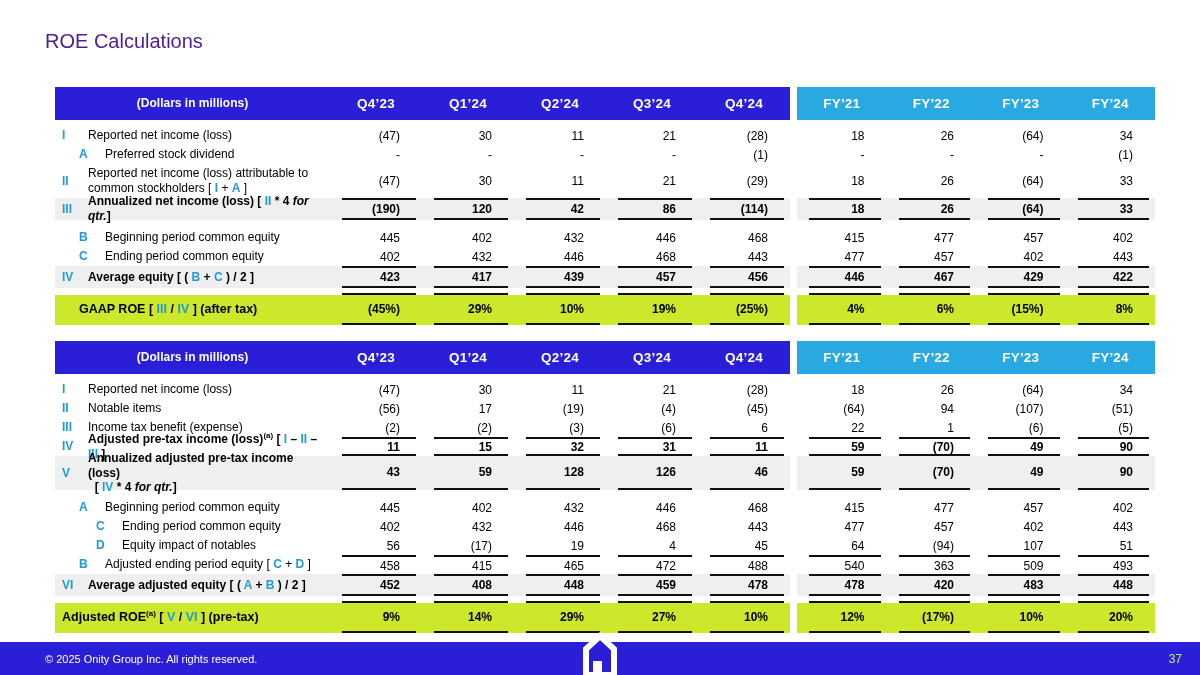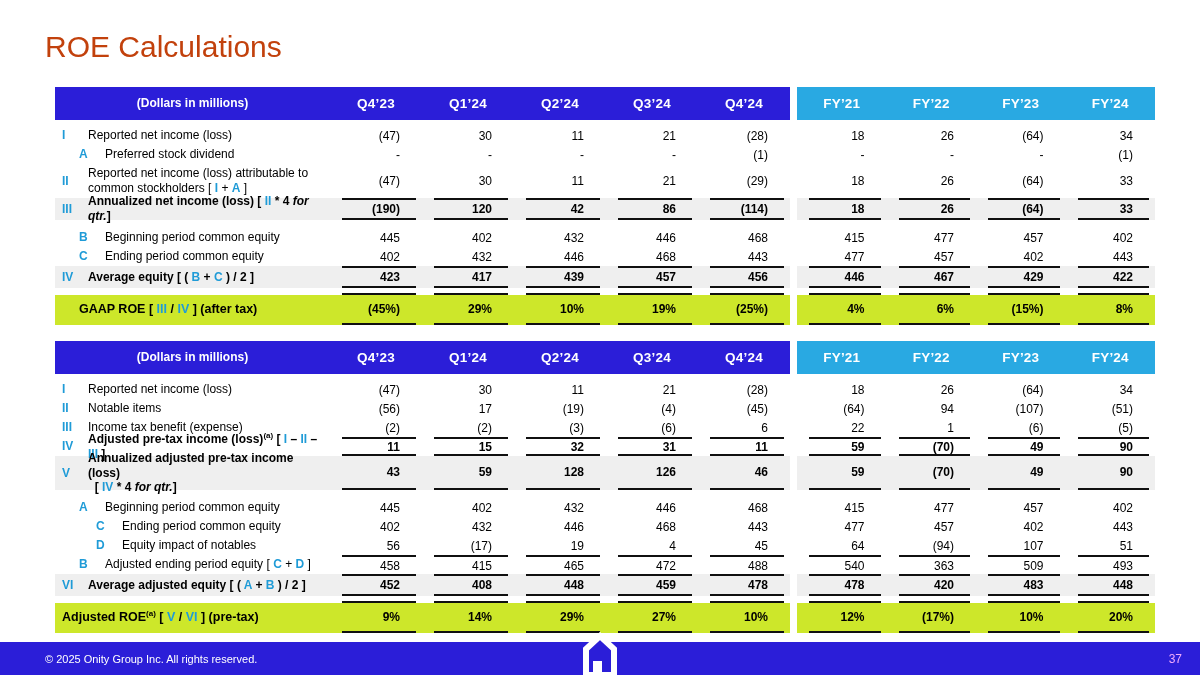--- a/index.html
+++ b/index.html
@@ -1,18 +1,18 @@
 <!DOCTYPE html>
 <html style="--db: #2B1ED8; --lb: #29A9E2; --bl: #1F9BD7; --gr: #CDE72A; --sh: #EFEFEF;"><head>
 <meta charset="utf-8">
 <style>
   html,body{margin:0;padding:0;background:#888;}
   .slide{position:relative;width:1200px;height:675px;background:#fff;overflow:hidden;
          font-family:"Liberation Sans",sans-serif;}
-  .title{position:absolute;left:45px;top:30px;margin:0;font-size:30px;font-weight:400;color:#c2410c;}
+  .title{position:absolute;left:45px;top:30px;margin:0;font-size:20px;font-weight:400;color:#4c1d95;}
   #tables{position:absolute;left:55px;top:87px;width:1100px;}
   .tbl{width:1100px;margin-bottom:16px;}
   .tr{display:flex;align-items:stretch;}
   .tl{width:275px;display:flex;align-items:center;font-size:12px;line-height:1.22;color:#000;box-sizing:border-box;}
   .q{width:92px;}
   .f{width:89.5px;}
   .gp{width:7px;background:#fff;flex-shrink:0;}
   .thr{height:33px;}
   .thr .tl{background:var(--db);color:#fff;justify-content:center;font-weight:bold;font-size:12px;}
   .th{color:#fff;font-weight:bold;font-size:13.5px;display:flex;align-items:center;justify-content:center;letter-spacing:.2px;}
@@ -34,21 +34,21 @@
   .gaprow{height:8px;}
   .rulerow{height:7px;}
   .rulerow .vl{border-bottom:2px solid #101010;}
   .refp{color:var(--bl);font-weight:bold;width:26px;flex-shrink:0;}
   .reftx{flex:1;padding-right:4px;}
   .ref{color:var(--bl);font-weight:bold;}
   sup{font-size:8px;line-height:0;}
   .pad{padding-top:6px;}
   .footer{position:absolute;left:0;bottom:0;width:1200px;height:33px;background:var(--db);}
   .copy{position:absolute;left:45px;top:50%;transform:translateY(-50%);color:#fff;font-size:11px;}
-  .pg{position:absolute;right:18px;top:50%;transform:translateY(-50%);color:#f0abfc;font-size:12px;}
+  .pg{position:absolute;right:18px;top:50%;transform:translateY(-50%);color:#bef264;font-size:12px;}
   .logo{position:absolute;left:50%;bottom:0;transform:translateX(-50%);}
 </style>
 </head>
 <body>
 
 <div class="slide">
   <h1 class="title">ROE Calculations</h1>
 
   <div id="tables">
       <div class="tbl">

